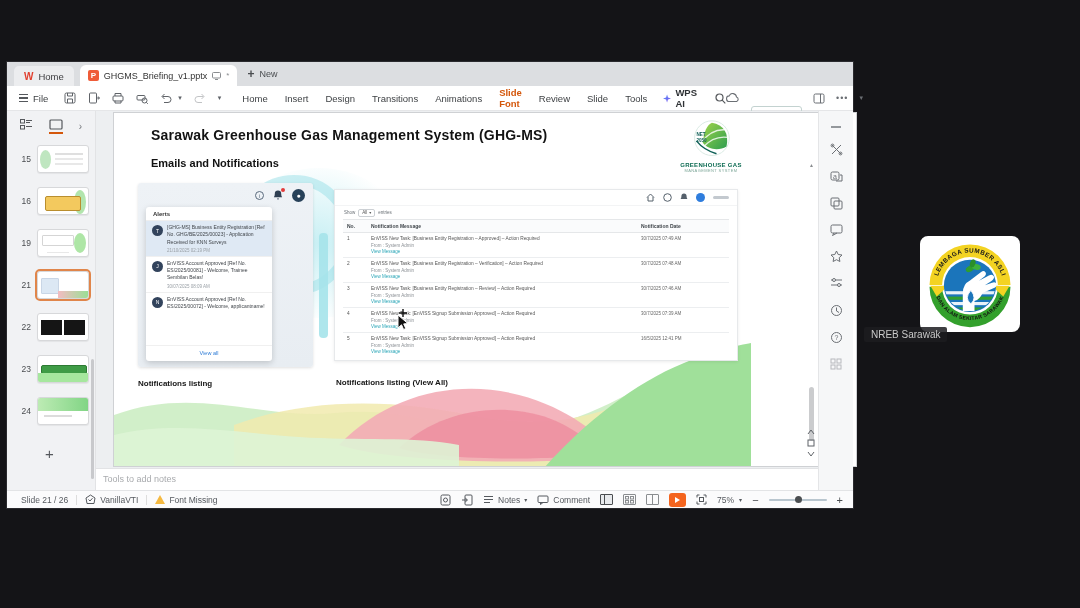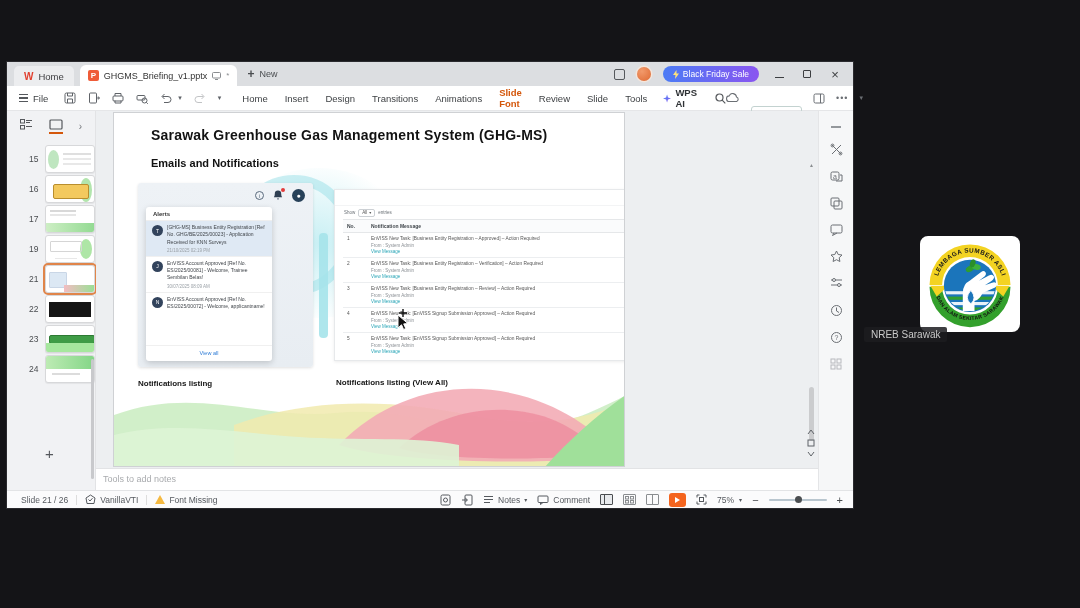--- a/index.html
+++ b/index.html
@@ -40,21 +40,21 @@
   .menus .mi.act::after { content:""; position:absolute; left:0; right:0; bottom:0; height:2px; background:#d4570b; border-radius:1px; }
   .wpsai { display:flex; align-items:center; gap:4px; font-size:9.5px; color:#2f3235; font-weight:bold; }
   .rb-right { margin-left:auto; display:flex; align-items:center; gap:11px; padding-right:10px; }
   .sharebtn { display:flex; align-items:flex-end; gap:4px; height:17px; padding:0 9px; border:1px solid #c3d2d0; border-radius:3px; font-size:9px; color:#4a7d85;margin-top:32px; }
 
   
   #thumbpanel { position:absolute; left:0; top:49px; width:89px; height:379px; background:#f1f2f4; border-right:1px solid #e2e3e5; }
   .ph-icons { display:flex; align-items:center; gap:16px; justify-content:center; padding-top:8px; }
   .pview { position:relative; padding-bottom:4px; color:#55585c; }
   .pview.act::after { content:""; position:absolute; left:0; right:0; bottom:0; height:2px; background:#d4570b; }
-  .slides { display:flex; flex-direction:column; gap:0; margin-top:10px;margin-left:8px; }
+  .slides { display:flex; flex-direction:column; gap:12px; margin-top:10px; }
   .srow { display:flex; align-items:center; gap:6px; padding-left:10px; height:30px; }
   .snum { width:14px; text-align:right; font-size:8.5px; color:#4a4d50; }
   .tv { position:relative; width:52px; height:28px; background:#fff; border:1px solid #d7d8da; border-radius:3px; overflow:hidden; box-shadow:0 1px 1px rgba(0,0,0,.06); }
   .tv::before,.tv::after { content:""; position:absolute; }
   .sel .tv { outline:2px solid #e0854a; outline-offset:0; }
   .t15::before { left:2px; top:4px; width:11px; height:19px; background:#bfe6c0; border-radius:50%; }
   .t15::after { left:17px; top:7px; width:28px; height:2px; background:#dfdfdf; box-shadow:0 5px 0 #e8e8e8, 0 10px 0 #e8e8e8; }
   .t16::before { right:2px; top:2px; width:12px; height:24px; background:#a5e19f; border-radius:50%; opacity:.85; }
   .t16::after { left:7px; top:8px; width:34px; height:13px; background:#f3c95e; border:1px solid #b98e2e; border-radius:2px; }
   .t17::before { left:0; bottom:0; width:52px; height:9px; background:linear-gradient(90deg,#cdeec4,#8fd98f); }
@@ -71,21 +71,21 @@
   .t22::after { right:3px; top:6px; width:21px; height:15px; background:#151515; }
   .t23::before { left:3px; top:9px; width:44px; height:7px; background:#3f9c46; border:1px solid #2d7a33; border-radius:2px; }
   .t23::after { left:0; bottom:0; width:52px; height:9px; background:#a6e79e; }
   .t24::before { left:0; top:0; width:52px; height:13px; background:linear-gradient(90deg,#bdebb4,#7fd483); }
   .t24::after { left:6px; top:17px; width:28px; height:2px; background:#dcdcdc; }
   .addslide { position:absolute; left:38px; bottom:28px; font-size:15px; color:#55585c; }
   .pscroll { position:absolute; right:1px; top:248px; width:3px; height:120px; background:#c8c9cc; border-radius:2px; }
 
   
   #editarea { position:absolute; left:89px; top:49px; width:722px; height:357px; background:#edeff1; }
-  #canvas { position:absolute; left:17px; top:1px; width:512px; height:355px; background:#fff; border:1px solid #cfd1d4; overflow:hidden; }
+  #canvas { position:absolute; left:17px; top:1px; width:744px; height:355px; background:#fff; border:1px solid #cfd1d4; overflow:hidden; }
   .stitle { position:absolute; left:37px; top:14px; font-size:14px; font-weight:bold; color:#121212; letter-spacing:.2px; }
   .ssub { position:absolute; left:37px; top:44px; font-size:11px; font-weight:bold; color:#121212; }
   .ghglogo { position:absolute; left:565px; top:6px; width:64px; text-align:center; }
   .ghgname { font-size:6px; font-weight:bold; color:#0c6b52; letter-spacing:.3px; margin-top:1px; }
   .ghgsub { font-size:4px; color:#7fa89a; letter-spacing:.4px; }
   .blob1 { position:absolute; left:115px; top:55px; width:180px; height:150px; border-radius:50%; background:radial-gradient(circle, rgba(171,231,238,.65), rgba(171,231,238,0) 70%); }
   .ring { position:absolute; left:120px; top:62px; width:120px; height:120px; border-radius:50%; border:10px solid rgba(142,219,229,.45); }
   .cyanbar { position:absolute; left:205px; top:120px; width:9px; height:105px; background:#a5e3ea; border-radius:4px; opacity:.9; }
 
   
@@ -172,33 +172,20 @@
         <span>GHGMS_Briefing_v1.pptx</span>
         <svg class="tabmeta" width="9" height="8" viewBox="0 0 9 8">
             <rect x="0.5" y="0.5" width="8" height="5.5" rx="1" fill="none" stroke="#8a8d90"></rect>
             <line x1="3" y1="7.5" x2="6" y2="7.5" stroke="#8a8d90"></line>
           </svg>
         <span class="tabmeta">*</span>
       </div>
       <div class="newtab">
         <span class="plus">+</span>
         <span>New</span>
-      </div>
-      <div class="tb-right">
-        <span class="winicon"></span>
-        <span class="uavatar"></span>
-        <span class="promo">
-          <svg width="6" height="9" viewBox="0 0 6 9">
-              <polygon points="3.5,0 0,5 2.5,5 2,9 6,3.5 3.5,3.5" fill="#ffe27a"></polygon>
-            </svg>
-          <span>Black Friday Sale</span>
-        </span>
-        <span class="wbtn"><span class="minbar"></span></span>
-        <span class="wbtn"><span class="restore"></span></span>
-        <span class="wbtn" style="font-size:13px;">×</span>
       </div>
     </div>
 
     <div id="ribbon">
       <span class="ham">
           <i></i>
           <i></i>
           <i></i>
         </span>
       <span class="filelbl">File</span>
@@ -312,24 +299,20 @@
         <span style="color:#74777b; font-size:10px;">›</span>
       </div>
       <div class="slides">
         <div class="srow">
             <span class="snum">15</span>
             <span class="tv t15"></span>
           </div>
         <div class="srow">
             <span class="snum">16</span>
             <span class="tv t16"></span>
-          </div>
-        <div class="srow">
-            <span class="snum">17</span>
-            <span class="tv t17"></span>
           </div>
         <div class="srow">
             <span class="snum">19</span>
             <span class="tv t19"></span>
           </div>
         <div class="srow sel">
             <span class="snum">21</span>
             <span class="tv t21"></span>
           </div>
         <div class="srow">

